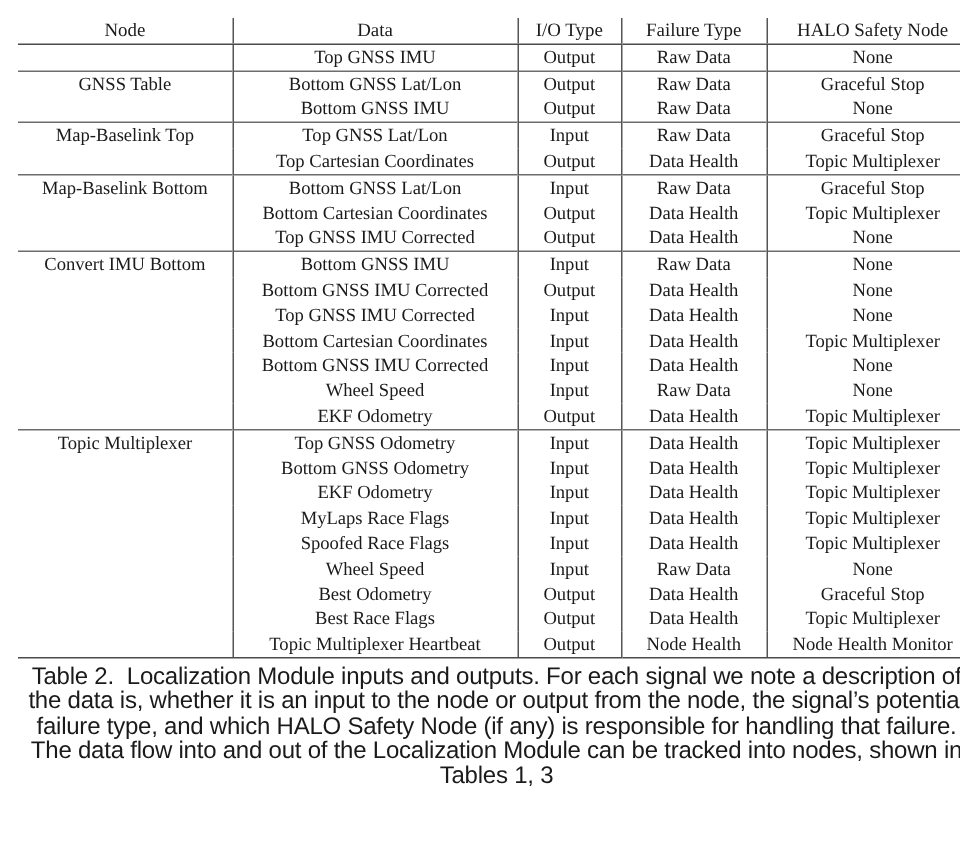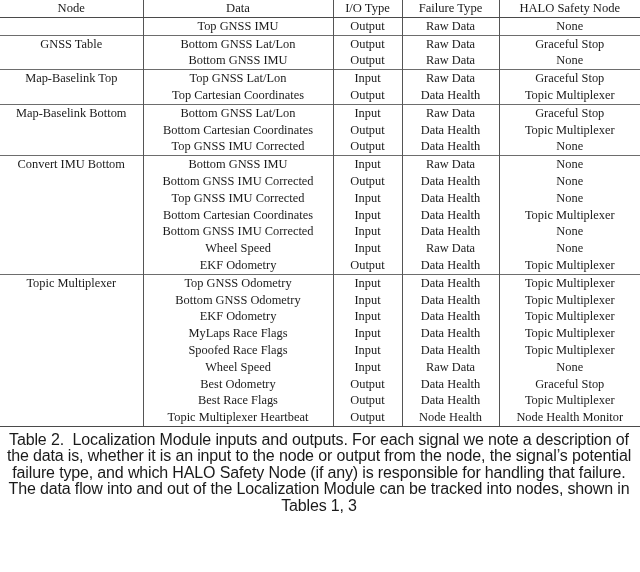--- a/index.html
+++ b/index.html
@@ -12,21 +12,21 @@
     height: 572px;
     font-family: "Liberation Serif", "DejaVu Serif", serif;
     color: #1a1a1a;
     overflow: hidden;
   }
   .page {
     width: 640px;
     height: 572px;
     position: relative;
     box-sizing: border-box;
-    padding: 0;
+    padding: 12px;
   }
 
   table.tbl {
     width: 640px;
     border-collapse: collapse;
     table-layout: fixed;
     font-size: 12.4px;
     line-height: 16.8px;
   }
   table.tbl td, table.tbl th {

